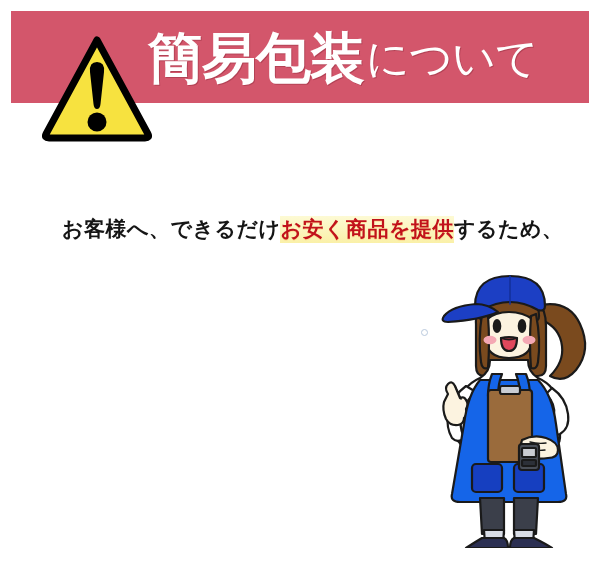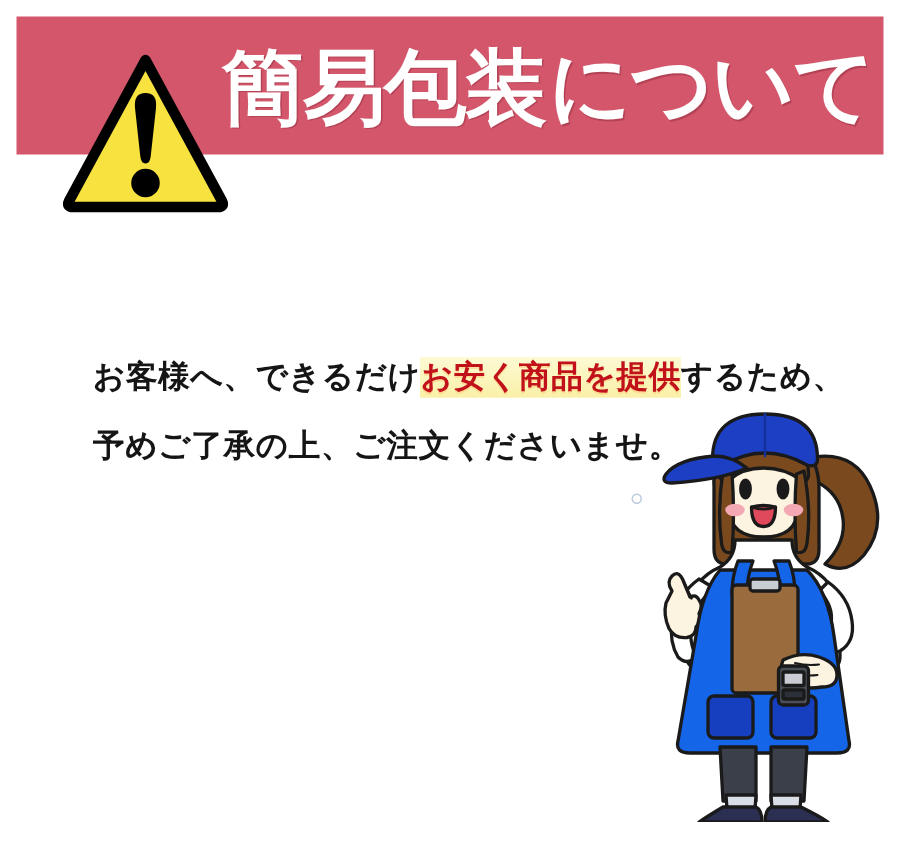--- a/index.html
+++ b/index.html
@@ -48,32 +48,32 @@
     white-space: nowrap;
     text-shadow: 1px 1px 0 rgba(120,30,45,.35);
   }
   .banner-title .t-main {
     font-size: 55px;
     font-weight: bold;
     letter-spacing: -1px;
     line-height: 1;
   }
   .banner-title .t-sub {
-    font-size: 54px;
-    font-weight: bold;
+    font-size: 43px;
+    font-weight: normal;
     letter-spacing: -1px;
     line-height: 1;
     margin-left: 2px;
   }
 
   
   .copy {
     position: absolute;
     left: 62px;
-    top: 228px;
+    top: 206px;
     width: 500px;
   }
   .copy-line {
     font-size: 21px;
     font-weight: bold;
     color: #151515;
     line-height: 46px;
     white-space: nowrap;
     letter-spacing: .5px;
   }
@@ -124,23 +124,20 @@
   <span class="t-sub">について</span>
 </div>
 
 <div class="copy">
 
   <div class="copy-line">
     <span>お客様へ、できるだけ</span><span class="hl">お安く商品を提供</span><span>するため、</span>
   </div>
 
 
-  <div class="copy-line">
-    <span>予めご了承の上、ご注文くださいませ。</span>
-  </div>
 
 </div>
 
 <div class="stray-dot"></div>
 
 <div class="person">
   <svg viewBox="0 0 182 286" xmlns="http://www.w3.org/2000/svg">
     <g stroke="#1a1a1a" stroke-width="2.2" stroke-linejoin="round" stroke-linecap="round">
 
       <path d="M118 44 Q150 36 162 62 Q174 88 158 108 Q146 122 132 114 Q146 100 144 84 Q142 66 124 58 Z" fill="#7a4a1e"></path>

